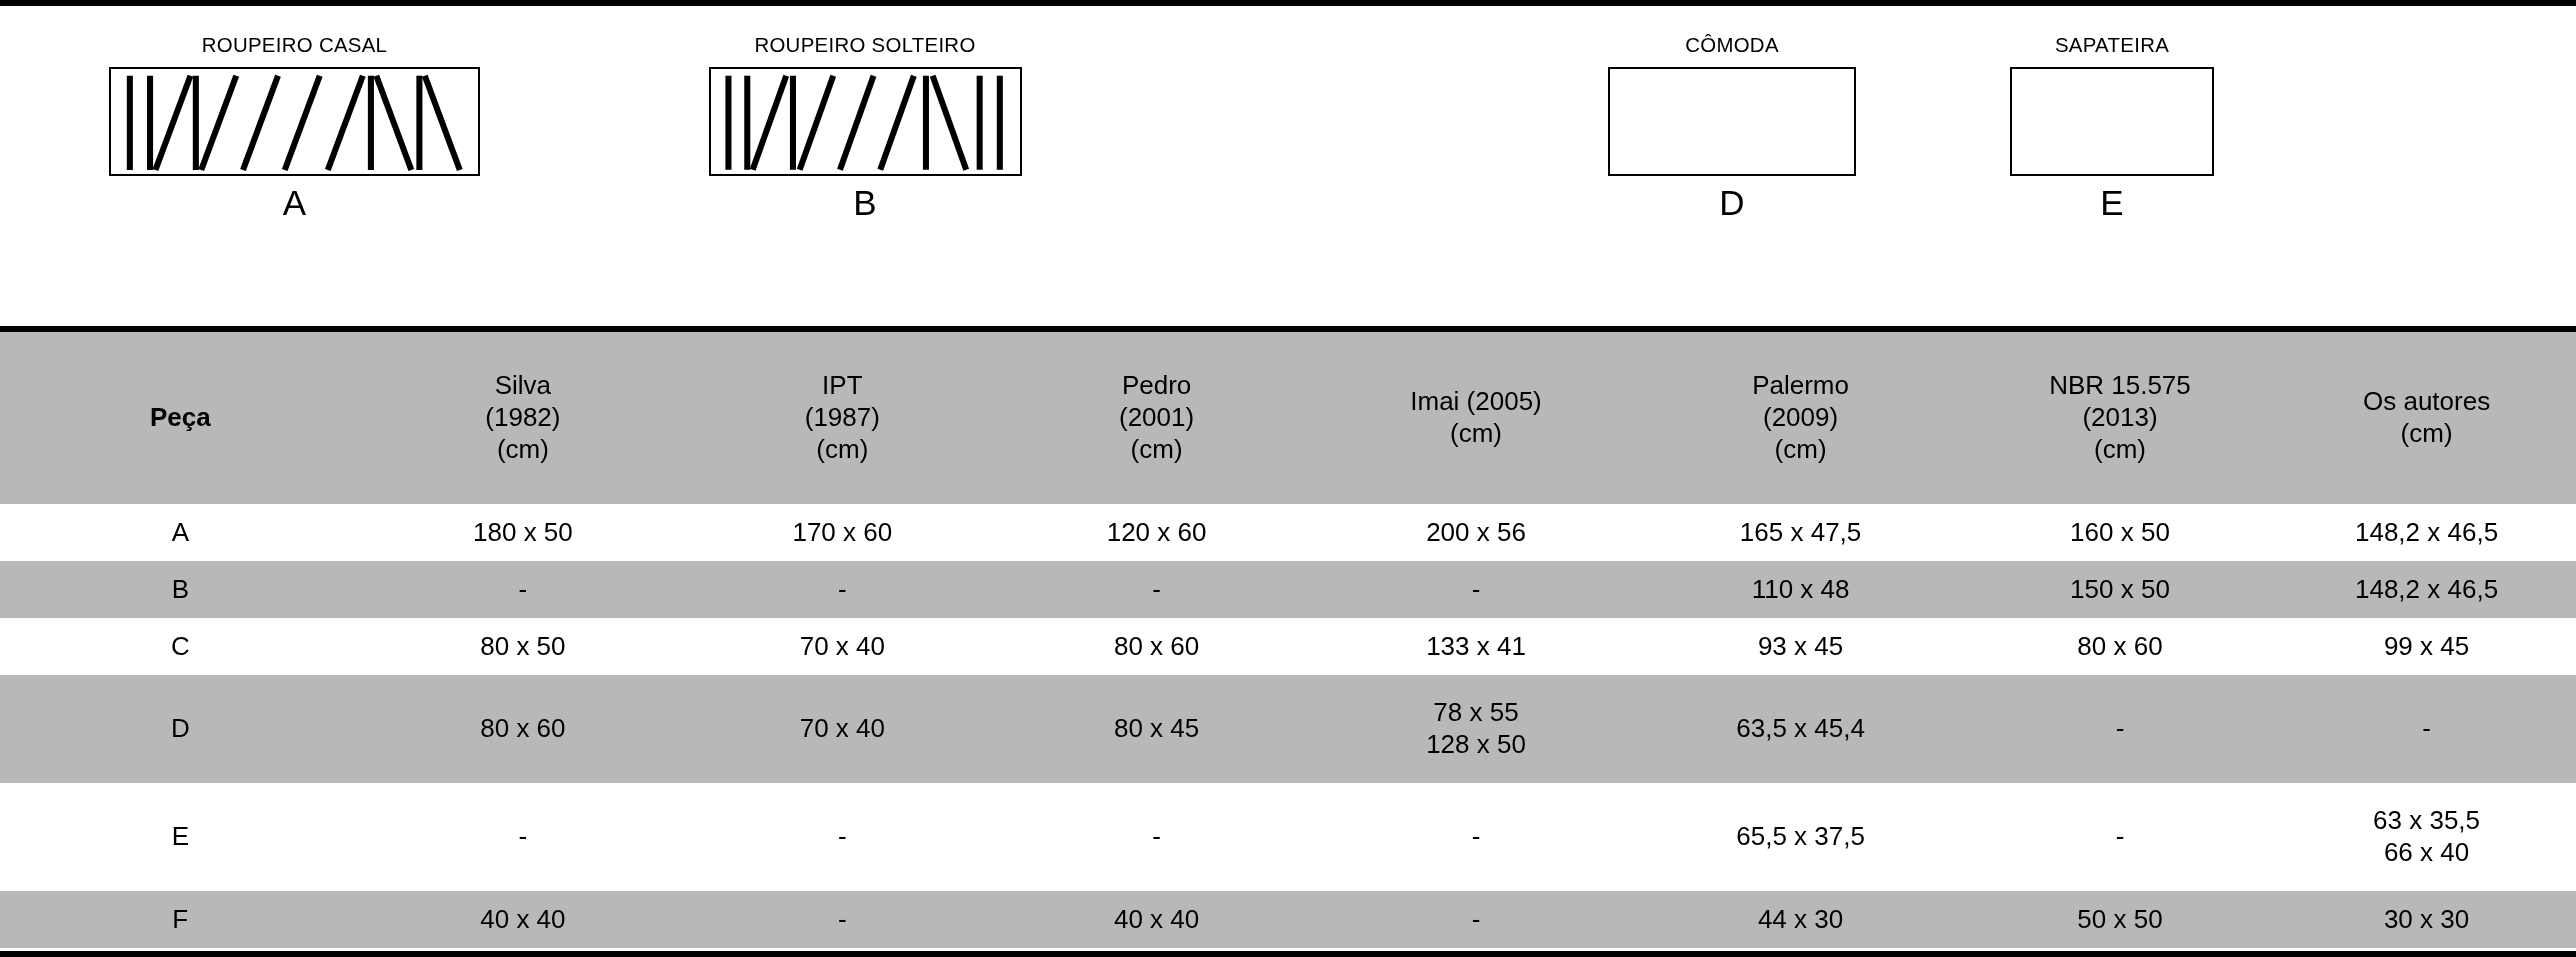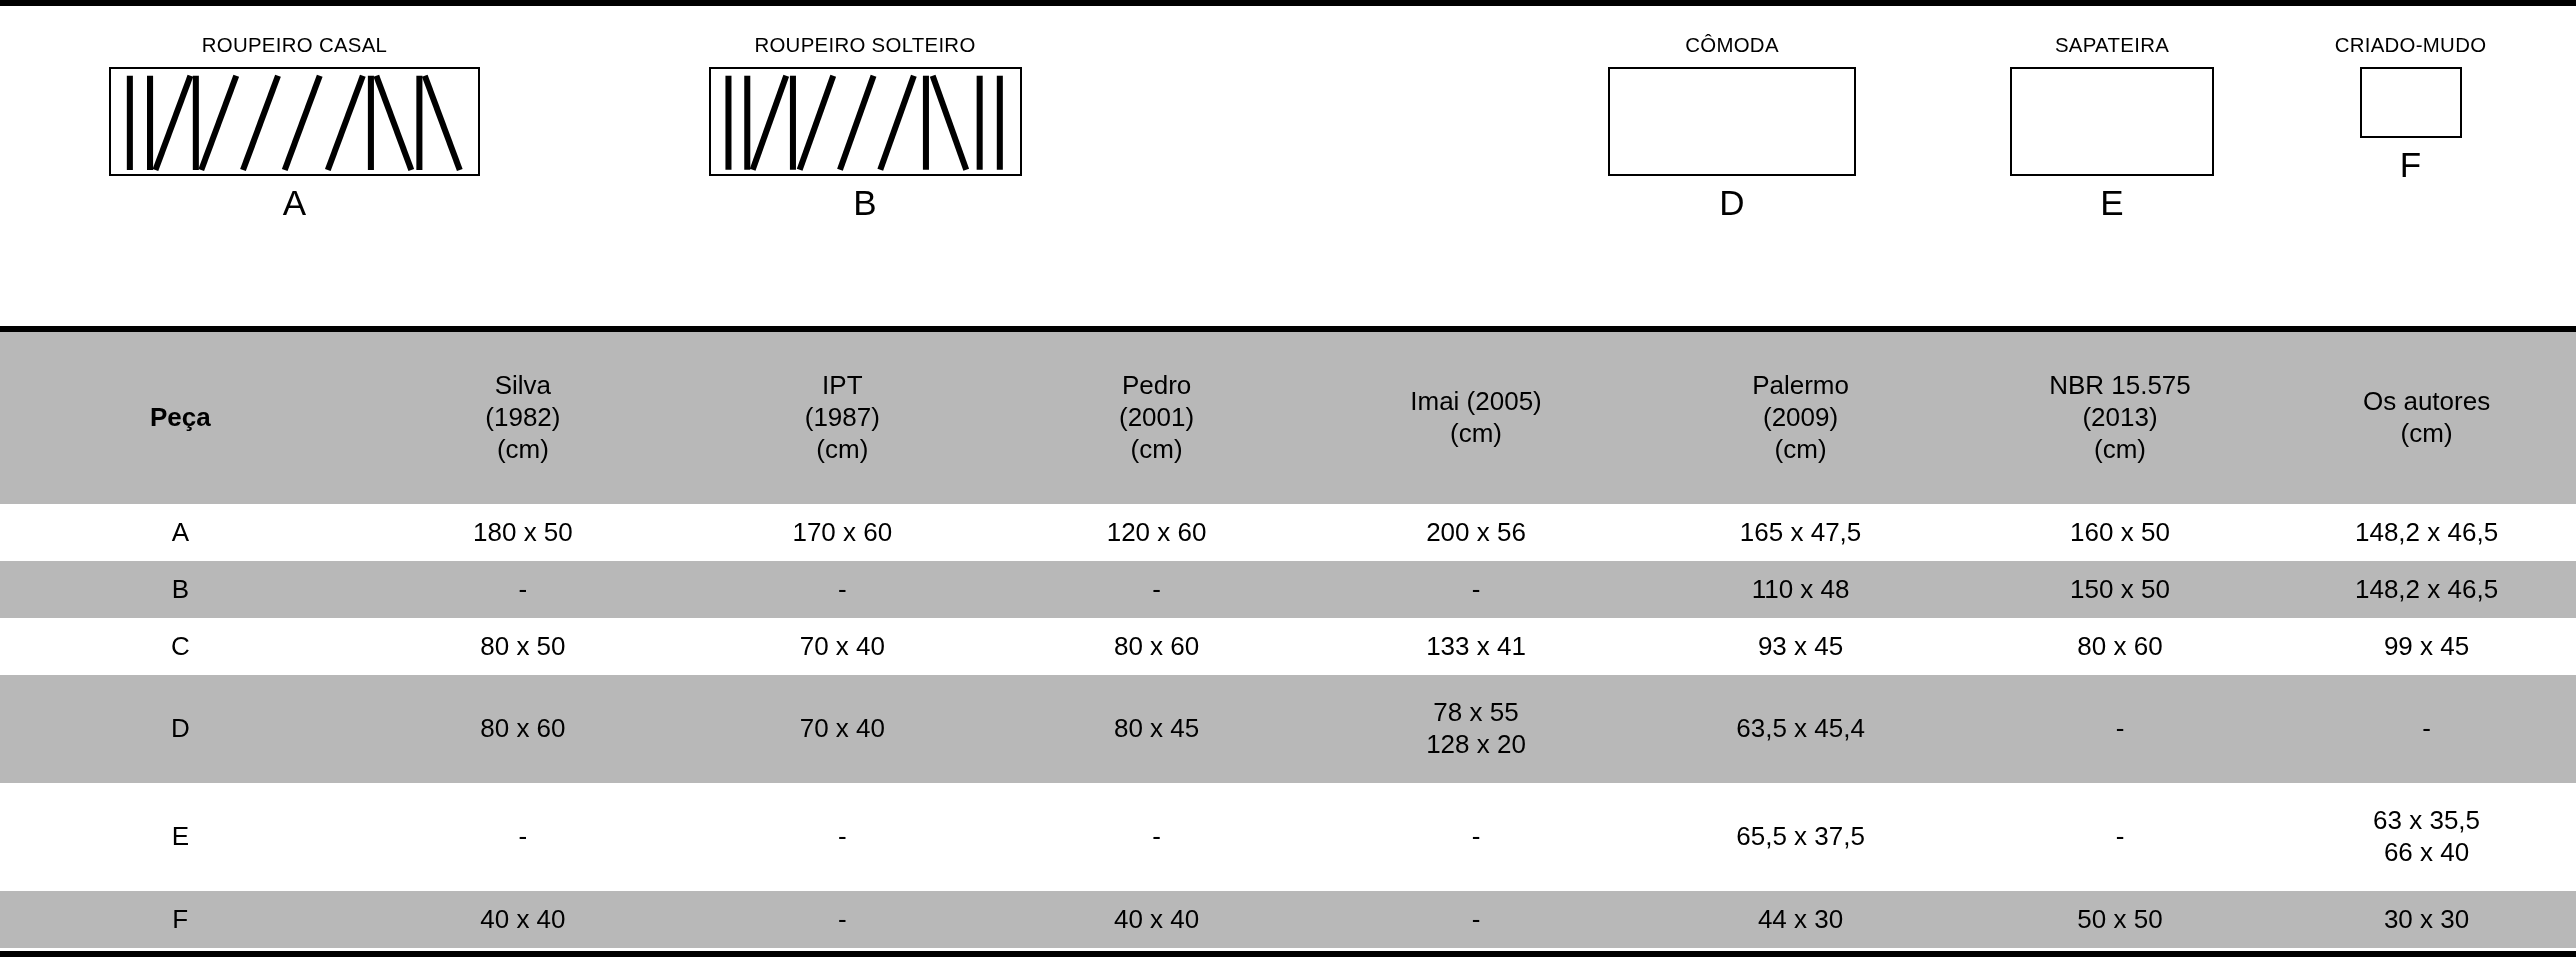--- a/index.html
+++ b/index.html
@@ -175,25 +175,20 @@
       <div class="fig-box" style="width:248px; height:109px;"></div>
       <div class="fig-letter">D</div>
     </div>
 
     <div class="fig" style="left:1974px; top:27px; width:204px;margin-left:36px;">
       <div class="fig-caption-top">SAPATEIRA</div>
       <div class="fig-box" style="width:204px; height:109px;"></div>
       <div class="fig-letter">E</div>
     </div>
 
-    <div class="fig" style="left:2315px; top:27px; width:191px;">
-      <div class="fig-caption-top">CRIADO-MUDO</div>
-      <div class="fig-box" style="width:102px; height:71px;"></div>
-      <div class="fig-letter">F</div>
-    </div>
 
   </div>
 
   <div class="tbl-wrap">
     <table class="data">
       <colgroup>
         <col class="c0">
           <col class="c1">
           <col class="c2">
           <col class="c3">
@@ -256,21 +251,21 @@
           <td>93 x 45</td>
           <td>80 x 60</td>
           <td>99 x 45</td>
         </tr>
         <tr class="even tall">
           <td>D</td>
           <td>80 x 60</td>
           <td>70 x 40</td>
           <td>80 x 45</td>
           <td class="multi">78 x 55
-128 x 20</td>
+128 x 50</td>
           <td>63,5 x 45,4</td>
           <td>-</td>
           <td>-</td>
         </tr>
         <tr class="odd tall">
           <td>E</td>
           <td>-</td>
           <td>-</td>
           <td>-</td>
           <td>-</td>

